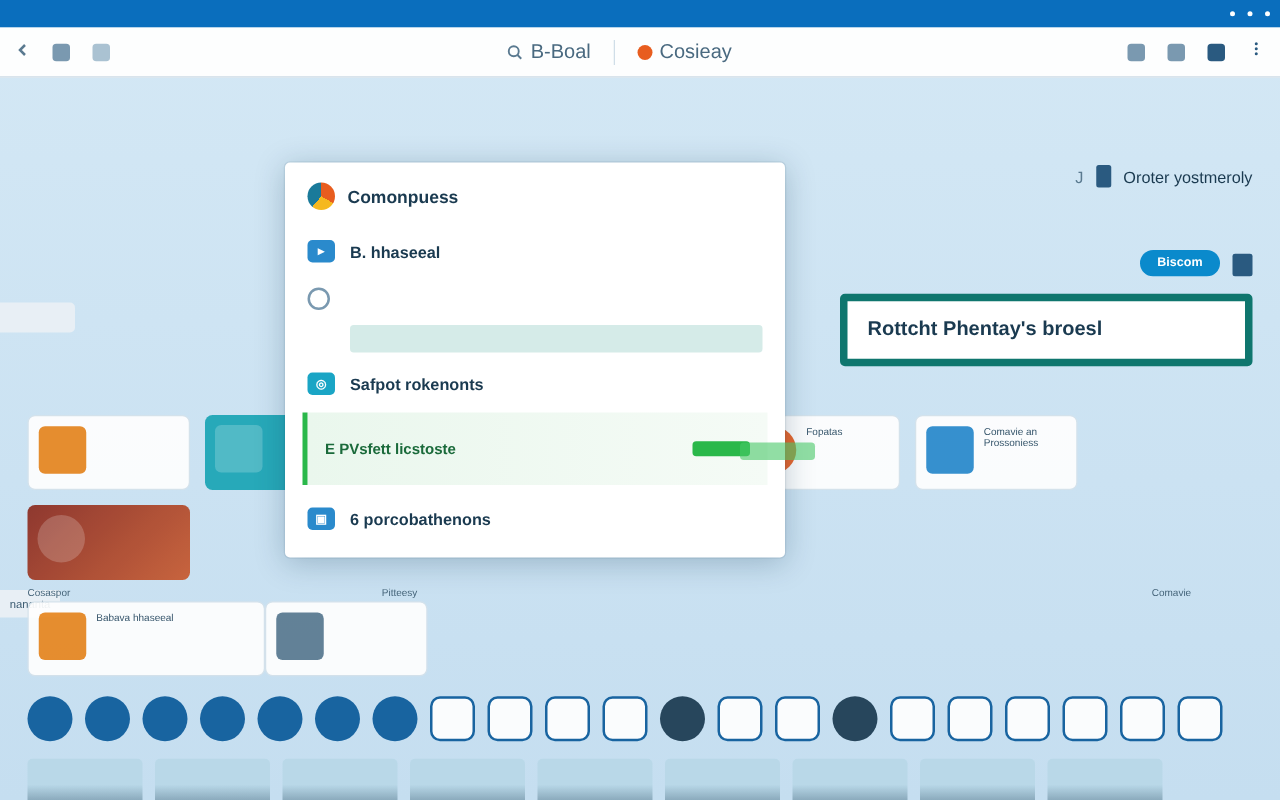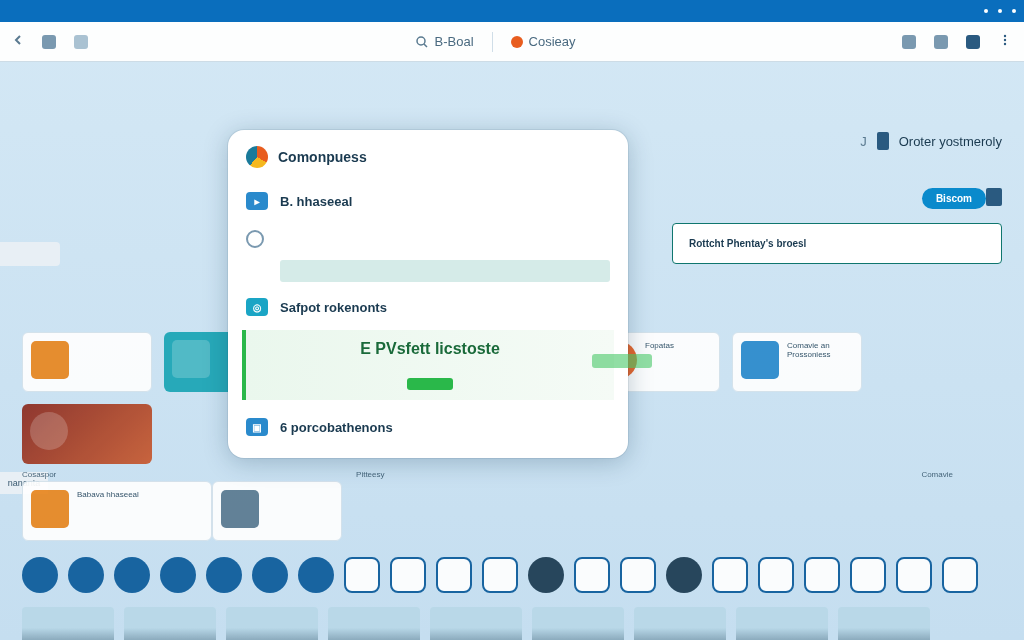--- a/index.html
+++ b/index.html
@@ -1,68 +1,68 @@
 <!DOCTYPE html>
 <html><head>
 <meta charset="utf-8">
 <style>
 * { box-sizing: border-box; margin: 0; padding: 0; font-family: -apple-system, BlinkMacSystemFont, "Segoe UI", sans-serif; }
 body { width: 1024px; height: 640px; overflow: hidden; background: linear-gradient(180deg, #d4e8f5 0%, #c5def0 100%); position: relative; }
 
 .titlebar { height: 22px; background: #0a6ebd; display: flex; justify-content: flex-end; align-items: center; padding: 0 8px; gap: 10px; }
 .titlebar span { width: 4px; height: 4px; background: #fff; border-radius: 50%; }
 
-.toolbar { height: 40px; background: #fdfefe; border-bottom: 1px solid #cddce6; display: flex; align-items: center; padding: 0 12px; gap: 18px; color: #4a6a80; font-size: 13px; }
+.toolbar { height: 40px; background: #fdfefe; border-bottom: 1px solid #cddce6; display: flex; align-items: center; padding: 0 12px; gap: 18px; color: #4a6a80; font-size: 16px; }
 .toolbar .tb-btn { display: flex; align-items: center; gap: 6px; }
 .toolbar .divider { width: 1px; height: 20px; background: #d0dee8; }
 .toolbar .spacer { flex: 1; }
 .orange-dot { width: 12px; height: 12px; background: #e85d1f; border-radius: 50%; }
 .sq-icon { width: 14px; height: 14px; background: #7a99b0; border-radius: 3px; }
 
 .content { position: relative; height: 578px; padding: 18px 22px; }
 .bg-grid { position: absolute; inset: 0; padding: 70px 22px 18px; filter: blur(0.3px); opacity: 0.92; }
 
 .side-text { position: absolute; left: 0; top: 180px; width: 60px; height: 24px; background: #e8eff5; border-radius: 0 4px 4px 0; }
 .side-text2 { position: absolute; left: 0; top: 410px; width: 48px; height: 22px; background: #e8eff5; font-size: 9px; color: #3a5a70; display: flex; align-items: center; justify-content: center; }
 
 .right-col { position: absolute; right: 22px; top: 70px; width: 330px; display: flex; flex-direction: column; gap: 14px; }
 .user-row { display: flex; align-items: center; gap: 10px; font-size: 13px; color: #1a3a50; }
 .phone-icon { width: 12px; height: 18px; background: #2a5a80; border-radius: 2px; }
 .pill-btn { background: #0a8acc; color: #fff; padding: 5px 14px; border-radius: 12px; font-size: 10px; font-weight: 600; }
 .bag-icon { width: 16px; height: 18px; background: #2a5a80; border-radius: 2px; }
-.action-row { display: flex; align-items: flex-start; justify-content: flex-end; margin-top: 24px; }
-.panel-box { background: #fff; border: 1px solid #0f766e; border-radius: 4px; padding: 14px 16px; font-size: 10px; color: #1a3a50; font-weight: 600; }
+.action-row { display: flex; align-items: flex-end; justify-content: flex-end; gap: 10px; margin-top: 36px; }
+.panel-box { background: #fff; border: 6px solid #0f766e; border-radius: 4px; padding: 14px 16px; font-size: 16px; color: #1a3a50; font-weight: 600; }
 
 .tiles { display: flex; gap: 12px; flex-wrap: wrap; margin-top: 200px; }
 .tile { width: 130px; height: 60px; border-radius: 6px; display: flex; align-items: flex-start; gap: 8px; padding: 8px; font-size: 8px; color: #2a4a60; }
 .tile .ico { width: 38px; height: 38px; border-radius: 5px; flex-shrink: 0; }
 .tile .txt { display: flex; flex-direction: column; gap: 2px; }
 .t-orange .ico { background: #e8861f; }
 .t-white { background: #fff; border: 1px solid #d5e2eb; }
 
 .icon-row { display: flex; gap: 10px; margin-top: 16px; }
 .ic { width: 36px; height: 36px; background: #0a5a9a; border-radius: 50%; display: flex; align-items: center; justify-content: center; }
 .ic.sq { border-radius: 8px; background: #fff; border: 2px solid #0a5a9a; }
 
 .thumb-row { display: flex; gap: 10px; margin-top: 14px; }
 .thumb { width: 92px; height: 52px; border-radius: 4px; background: linear-gradient(180deg, #b8d8e8 40%, #3a5a70 100%); }
 
 
-.popup { position: absolute; left: 228px; top: 68px; width: 400px; background: #fff; border-radius: 16px; box-shadow: 0 4px 24px rgba(10,50,80,0.25), 0 0 0 1px rgba(10,50,80,0.08); padding: 16px 0 12px; z-index: 10; }
+.popup { position: absolute; left: 228px; top: 68px; width: 400px; background: #fff; border-radius: 4px; box-shadow: 0 4px 24px rgba(10,50,80,0.25), 0 0 0 1px rgba(10,50,80,0.08); padding: 16px 0 12px; z-index: 10; }
 .popup-head { display: flex; align-items: center; gap: 10px; padding: 0 18px 14px; }
 .popup-head .logo { width: 22px; height: 22px; border-radius: 50%; background: conic-gradient(#e85d1f 0 120deg, #f5b81f 120deg 220deg, #1a7a9a 220deg 360deg); }
 .popup-head .title { font-size: 14px; font-weight: 700; color: #1a3a50; }
 .p-item { display: flex; align-items: center; gap: 12px; padding: 10px 18px; font-size: 13px; color: #1a3a50; font-weight: 600; }
 .p-item .badge { width: 22px; height: 18px; border-radius: 4px; display: flex; align-items: center; justify-content: center; flex-shrink: 0; }
 .b-blue { background: #2a8acc; }
 .b-teal { background: #1aa5c5; }
 .b-outline { border: 2px solid #7a99b0; border-radius: 50%; width: 18px; height: 18px; }
 .badge span { color: #fff; font-size: 10px; font-weight: 700; }
 .p-input { margin: 2px 18px 6px 52px; height: 22px; background: #d5ebe8; border-radius: 3px; }
-.p-highlight { margin: 4px 14px 8px; border-left: 4px solid #2ab84a; padding: 10px 14px; background: linear-gradient(90deg, #eaf7ed 0%, #f5fbf6 100%); display: flex; align-items: center; gap: 10px; font-size: 16px; color: #1a6a3a; font-weight: 600; flex-direction: column; }
+.p-highlight { margin: 4px 14px 8px; border-left: 4px solid #2ab84a; padding: 22px 14px; background: linear-gradient(90deg, #eaf7ed 0%, #f5fbf6 100%); display: flex; align-items: center; gap: 10px; font-size: 12px; color: #1a6a3a; font-weight: 600; }
 .p-highlight .bar { flex: 1; }
 .green-chip { width: 46px; height: 12px; background: #2ab84a; border-radius: 3px; }
 .green-chip2 { position: absolute; right: -24px; top: 224px; width: 60px; height: 14px; background: #48c868; border-radius: 3px; opacity: 0.6; }
 </style>
 </head>
 <body>
 
 <div class="titlebar">
   <span></span>
     <span></span>
@@ -149,21 +149,21 @@
             <span>Comavie an Prossoniess</span>
           </div>
         </div>
       <div class="tile" style="background:linear-gradient(135deg,#8a2a1f,#c85a2f)">
           <div class="ico" style="background:#fff3;border-radius:50%"></div>
         </div>
     </div>
     <div style="display:flex;gap:12px;margin-top:6px;font-size:8px;color:#3a5a70">
       <span style="width:130px;text-align:left">Cosaspor</span>
       <span style="width:130px"></span>
-      <span style="width:130px;text-align:center">Pitteesy</span>
+      <span style="width:130px;text-align:left">Pitteesy</span>
       <span style="width:130px"></span>
         <span style="width:130px"></span>
         <span style="width:130px"></span>
       <span style="width:130px;text-align:center">Comavie</span>
     </div>
 
     <div style="display:flex;gap:0;margin-top:2px">
       <div class="tile t-white" style="width:190px">
           <div class="ico" style="background:#e8861f"></div>
           <div class="txt">

